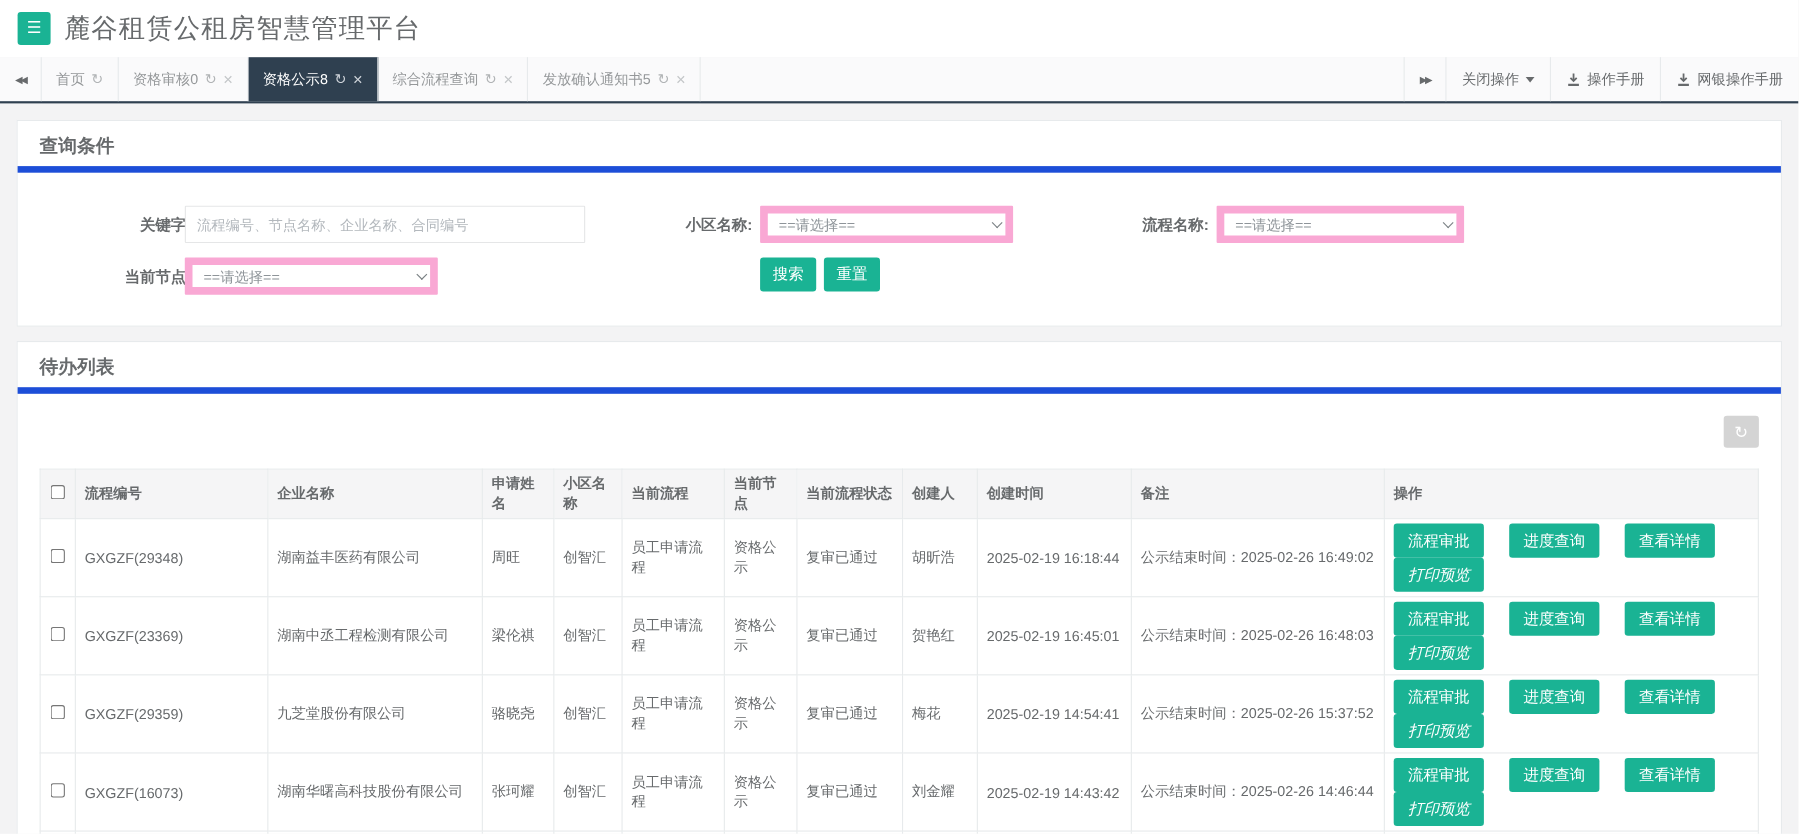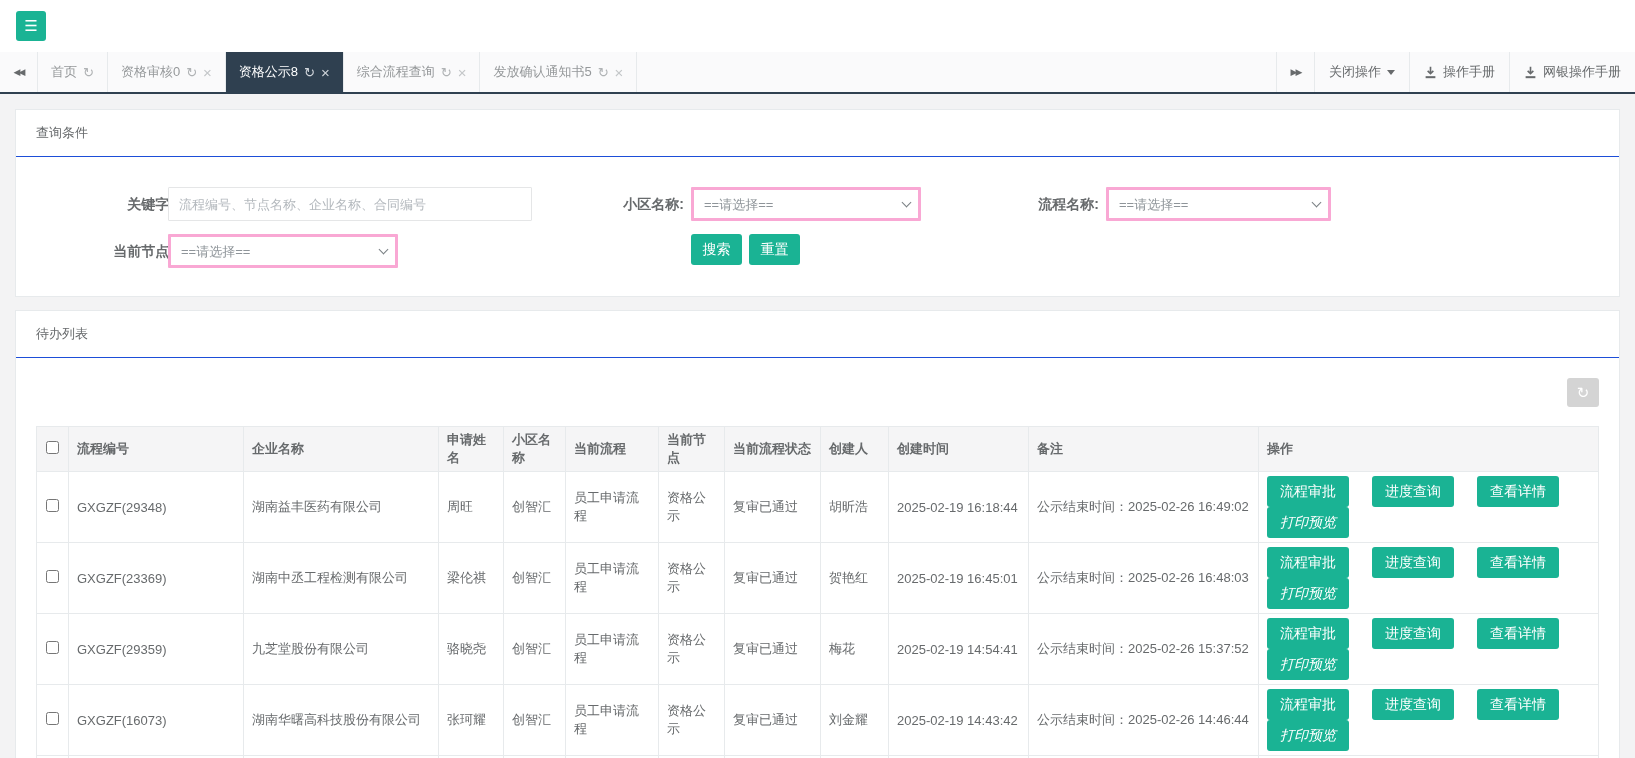--- a/index.html
+++ b/index.html
@@ -24,31 +24,31 @@
   .tab.active .t-refresh, .tab.active .t-close { color:#cfd4da; }
   .tab-right { margin-left:auto; display:flex; align-items:stretch; }
   .tr-item { display:flex; align-items:center; gap:6px; padding:0 14px; font-size:13px; color:#676a6c;
              border-left:1px solid #e7eaec; cursor:pointer; white-space:nowrap; }
   .caret-down { width:0; height:0; border-left:4px solid transparent; border-right:4px solid transparent;
                 border-top:5px solid #676a6c; display:inline-block; }
 
   
   .panel { margin:0 15px; background:#fff; border:1px solid #e7eaec; }
   .panel-query { margin-top:15px; }
-  .panel-head { height:47px; line-height:46px; padding:0 20px; font-size:13px; font-weight:normal;
-                color:#676a6c; border-bottom:1px solid #1d4ed8; }
+  .panel-head { height:47px; line-height:46px; padding:0 20px; font-size:17px; font-weight:bold;
+                color:#676a6c; border-bottom:6px solid #1d4ed8; }
 
   
   .query-body { position:relative; height:139px; }
   .f-label { position:absolute; font-size:14px; font-weight:bold; color:#676a6c; text-align:right; line-height:34px; }
   .txt-input { position:absolute; height:34px; border:1px solid #e5e6e7; border-radius:1px;
                font-size:13px; color:#676a6c; padding:12px 10px; font-family:inherit; background:#fff; }
   .txt-input::placeholder { color:#b3b8bd; }
   .sel-wrap { position:absolute; height:34px; }
-  .sel-wrap select { width:100%; height:34px; border:3px solid #f9a8d4; border-radius:1px; background:#fff;
+  .sel-wrap select { width:100%; height:34px; border:7px solid #f9a8d4; border-radius:1px; background:#fff;
                      font-size:13px; color:#8e9499; padding:0 26px 0 10px; appearance:none; -webkit-appearance:none;
                      font-family:inherit; cursor:pointer; }
   .sel-chevron { position:absolute; right:11px; top:12px; width:7px; height:7px; pointer-events:none;
                  border-right:1.6px solid #7a8084; border-bottom:1.6px solid #7a8084; transform:rotate(45deg); }
   .btn-green { background:#1ab394; color:#fff; border:none; border-radius:3px; font-size:14px;
                font-family:inherit; cursor:pointer; }
   .q-btn { position:absolute; width:51px; height:31px; }
 
   
   .panel-todo { margin-top:13px; min-height:446px; }
@@ -72,20 +72,21 @@
   
   .dl-icon { width:13px; height:13px; display:inline-block; }
 </style>
 </head>
 <body>
 
 <div class="topbar">
   <button class="logo-btn">
     <span>☰</span>
   </button>
+  <div class="app-title">麓谷租赁公租房智慧管理平台</div>
 </div>
 
 <div class="tabbar">
   <div class="arrow-btn">
     <span>◀◀</span>
   </div>
   <div style="display:flex">
       <div class="tab">
         <span>首页</span>
         <span class="t-refresh">↻</span>

